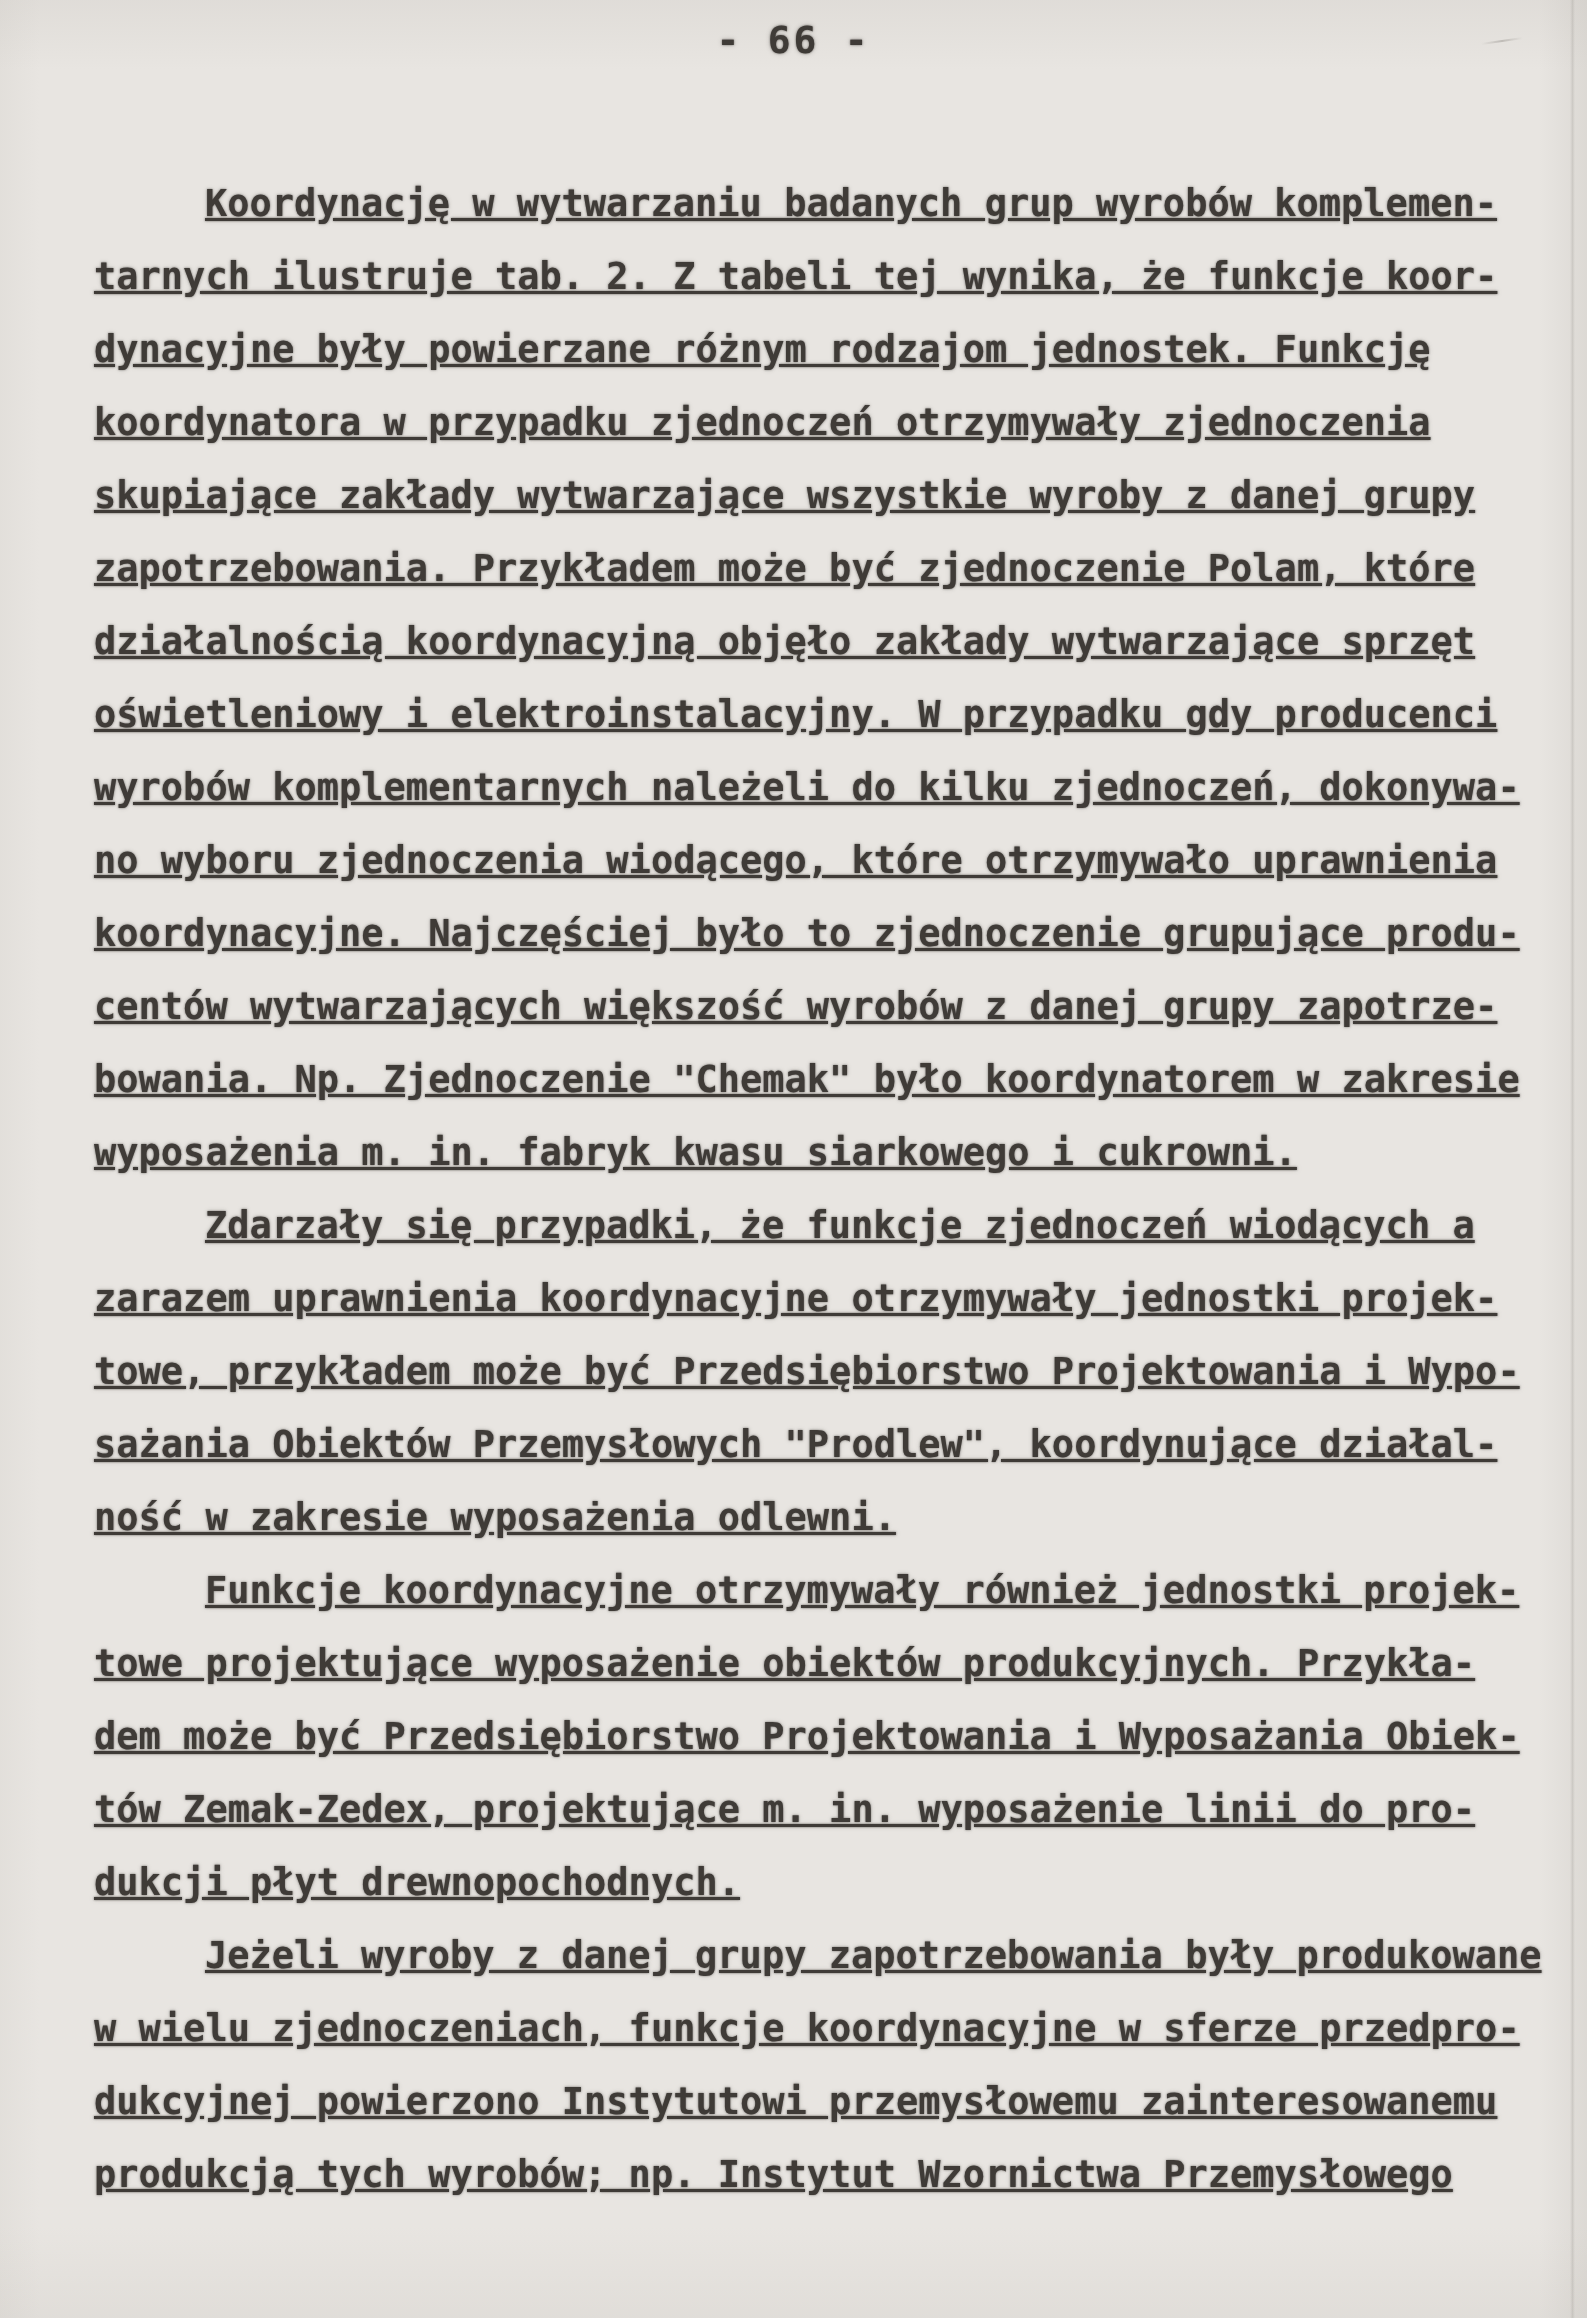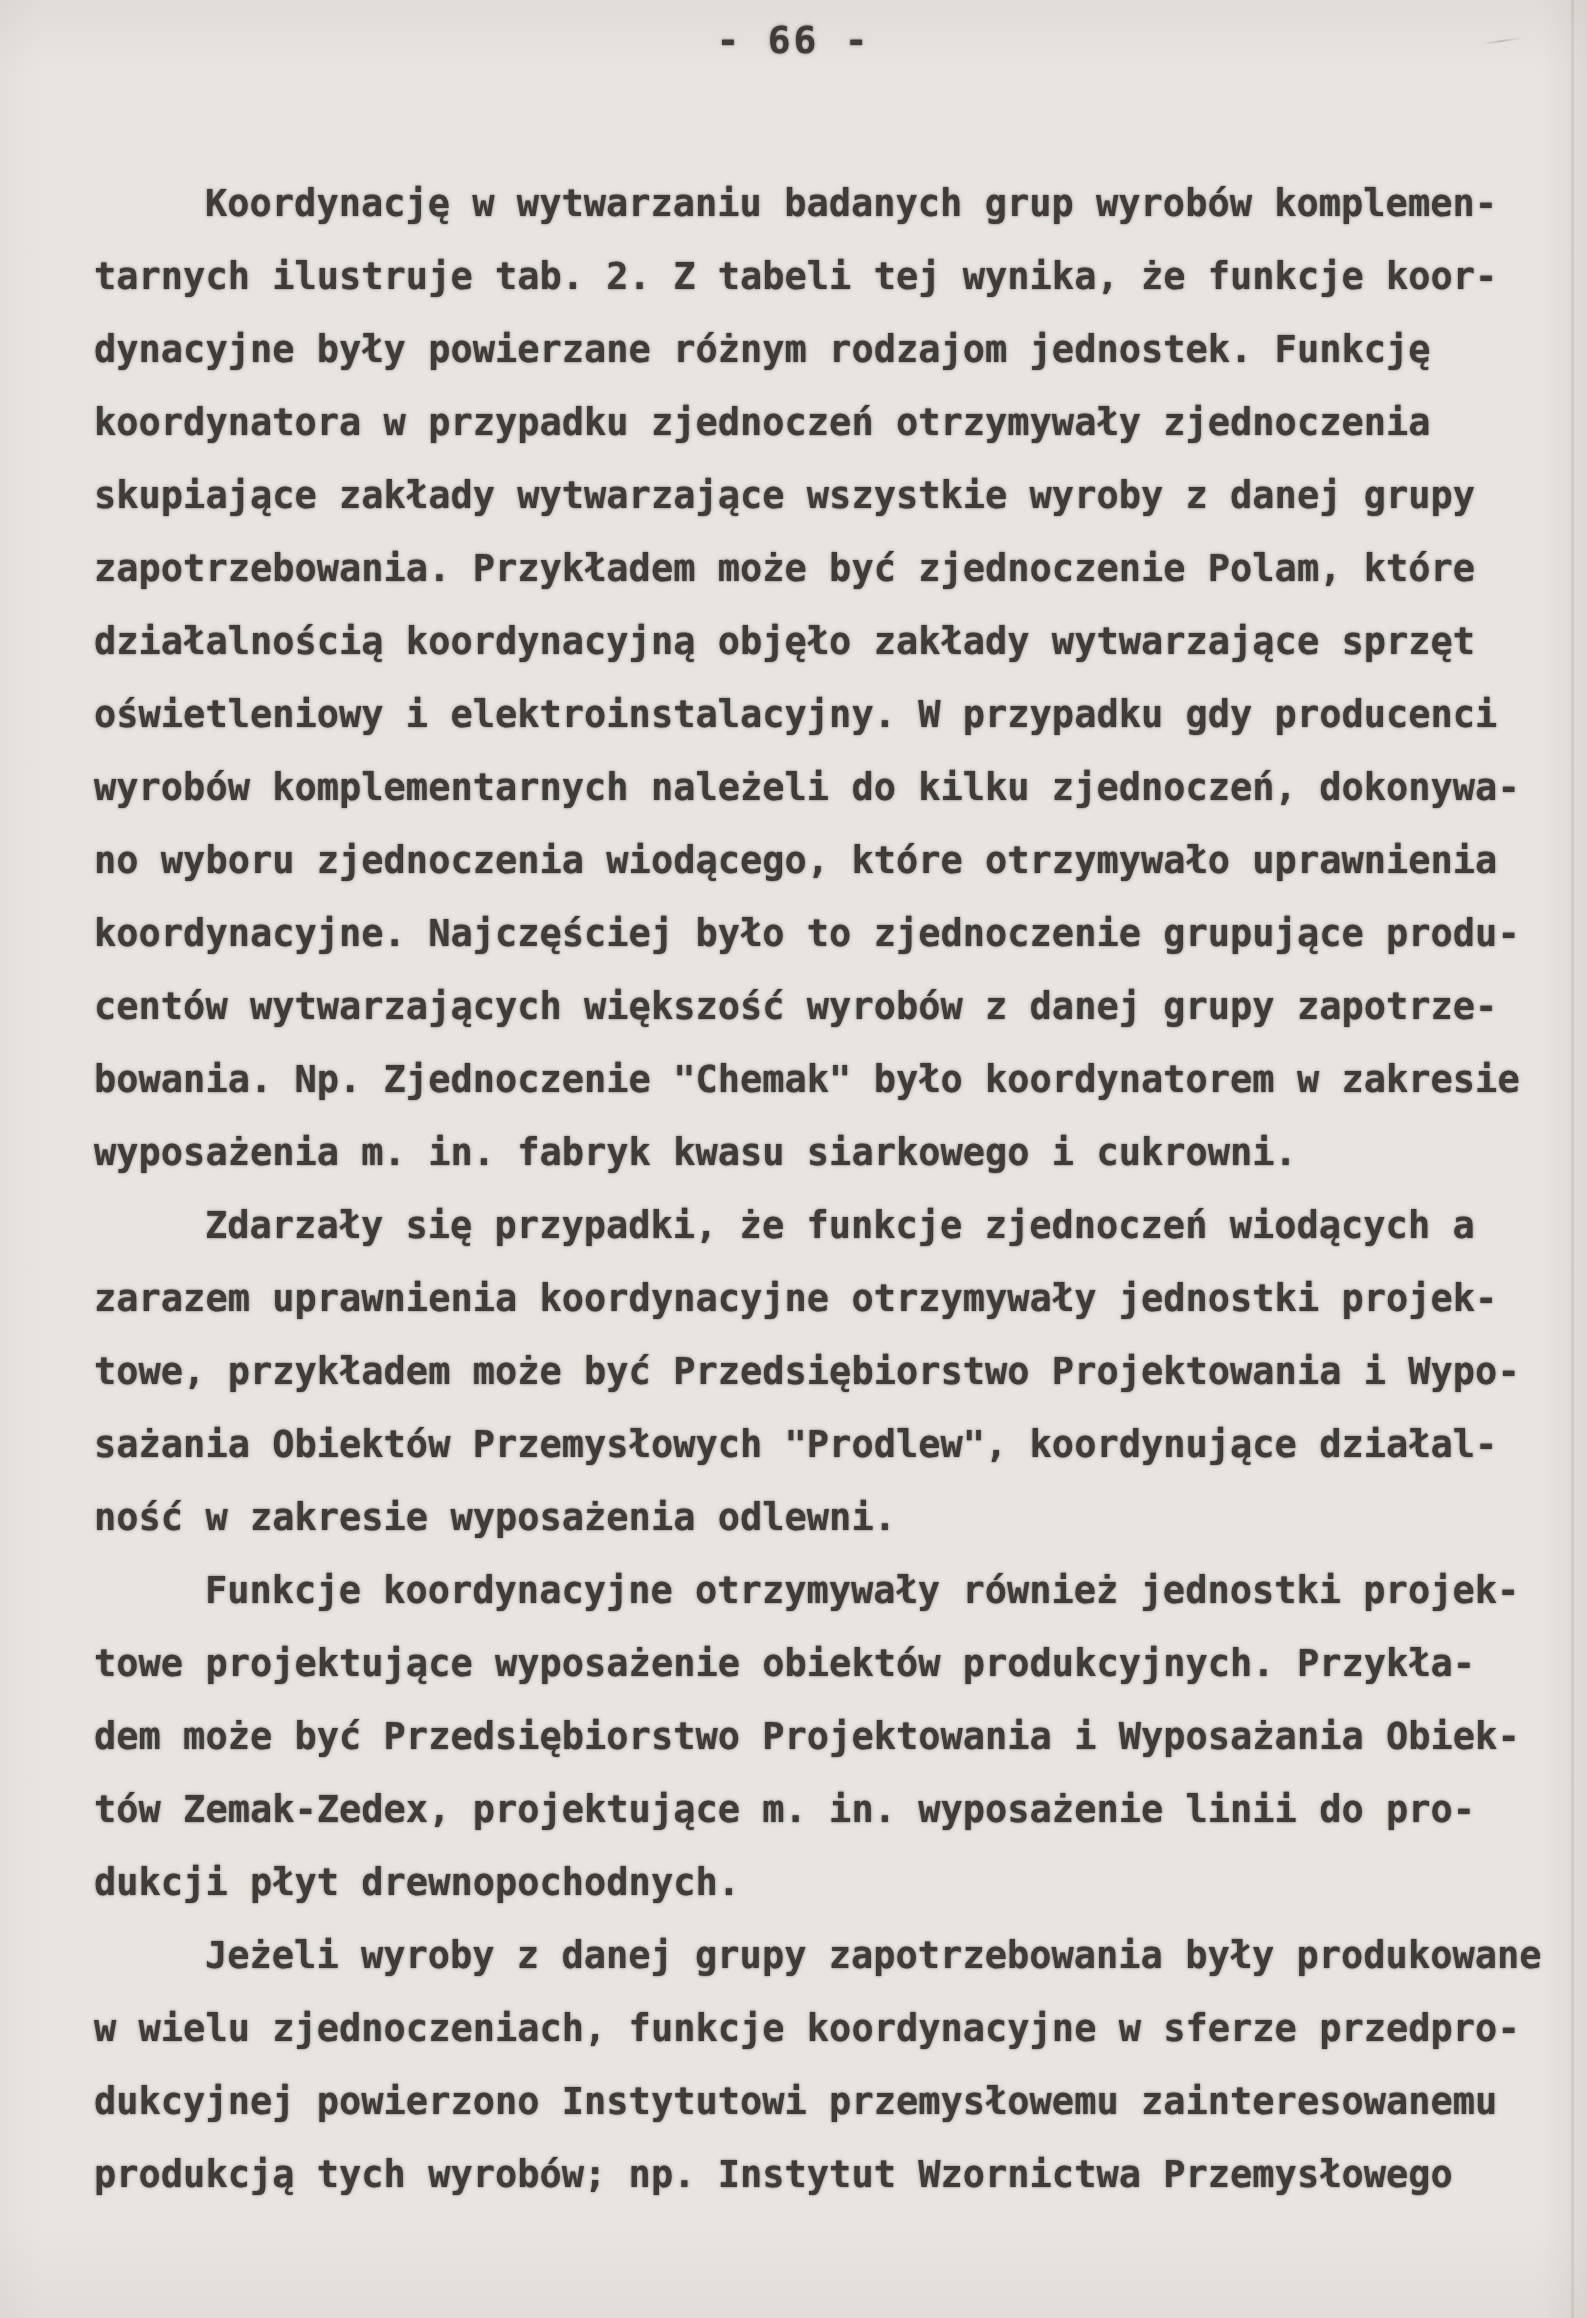--- a/index.html
+++ b/index.html
@@ -57,20 +57,21 @@
     top: 167px;
     left: 94px;
     width: 1434px;
     font-size: 37px;
     font-weight: 700;
     line-height: 73px;
     color: var(--ink, #3f3b37);
     text-shadow: 0 0 2.1px rgba(63,59,55,0.70), 0 0 5.6px rgba(63,59,55,0.18);
     filter: blur(0.3px);
     white-space: pre;
+    text-decoration: underline;
   }
   .line { height: 73px; }
   .line.indent { padding-left: 111px; }
 </style>
 </head>
 <body>
 
 <div class="paper-sheet"></div>
 <div class="scan-streak-right"></div>
 <div class="scan-mark-topright"></div>

